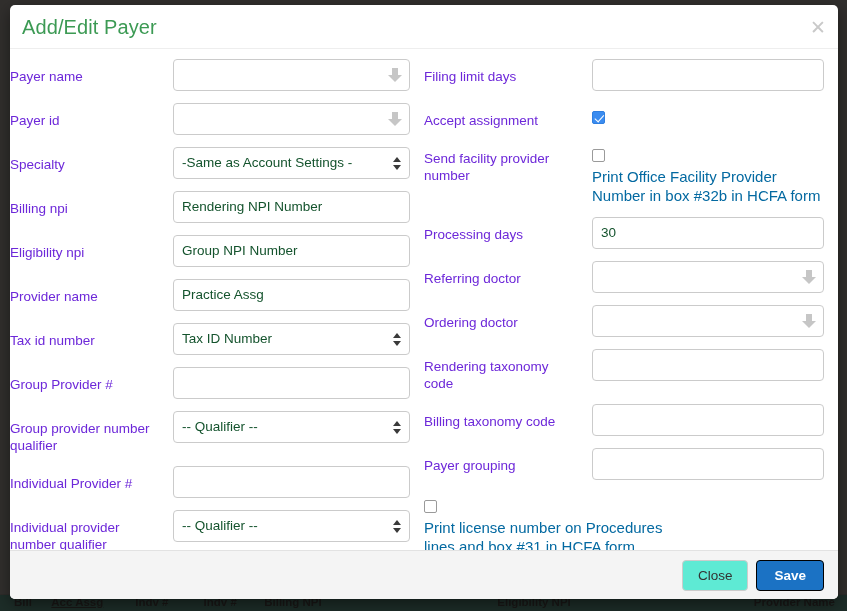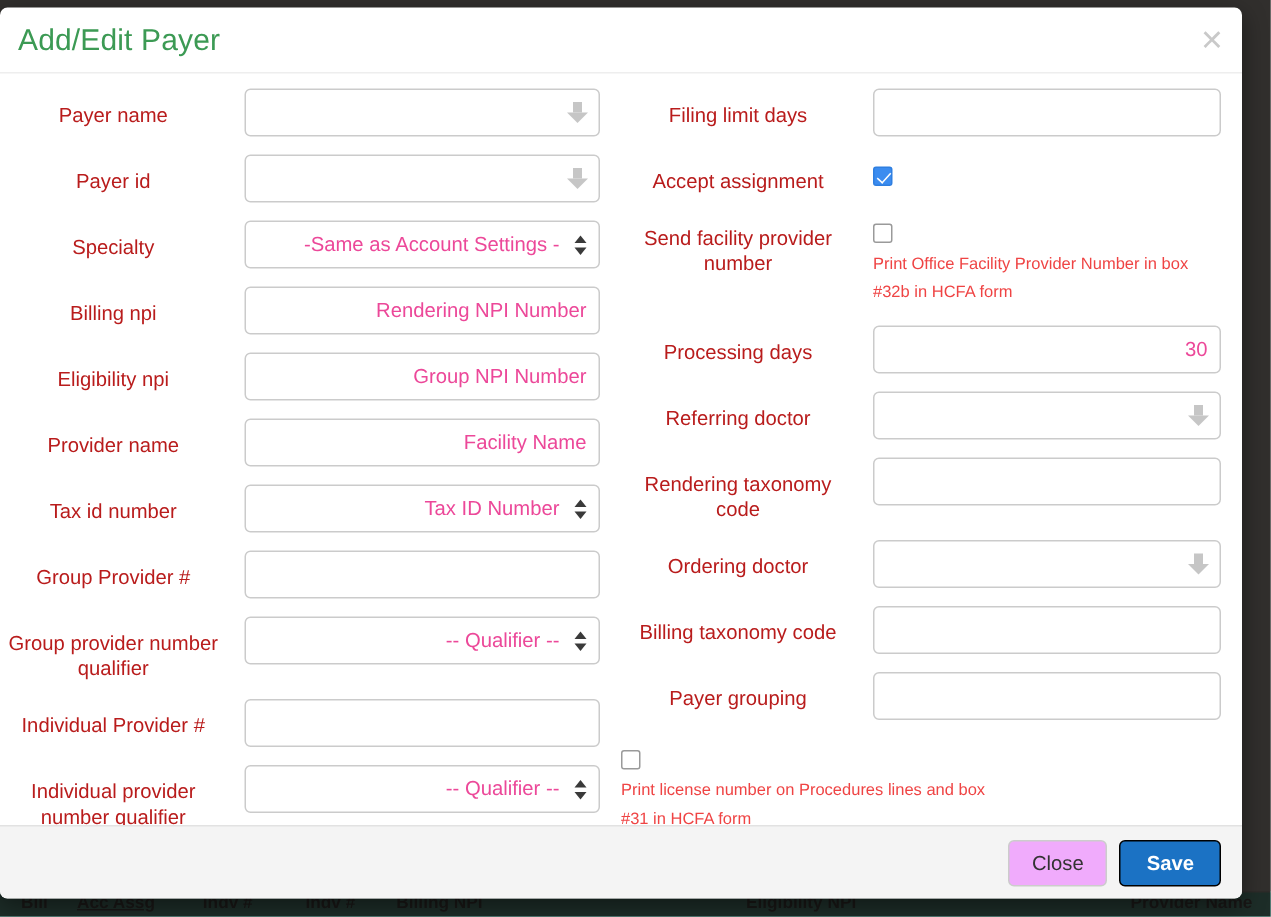--- a/index.html
+++ b/index.html
@@ -35,21 +35,21 @@
     line-height: 14px;
   }
   #dimmer {
     position: absolute; inset: 0;
     background: rgba(20,18,16,0.88);
   }
 
   
   #modal {
     position: absolute;
-    left: 0; top: 5px;
+    left: 10px; top: 5px;
     width: 828px; height: 594px;
     background: #ffffff;
     border-radius: 5px;
     box-shadow: 0 5px 16px rgba(0,0,0,0.45);
     overflow: hidden;
     display: flex;
     flex-direction: column;
   }
 
   
@@ -93,24 +93,24 @@
   .col-right { width: 414px; }
 
   .form-row {
     display: flex;
     align-items: flex-start;
     margin-bottom: 12px;
   }
   .form-row .label {
     width: 163px;
     flex: 0 0 163px;
-    text-align: center;
+    text-align: left;
     padding-right: 12px;
     font-size: 13.5px;
-    color: #b91c1c;
+    color: #6d28d9;
     line-height: 17px;
     padding-top: 9px;
   }
   .col-right .form-row .label {
     width: 168px;
     flex: 0 0 168px;
   }
   .form-row .ctl {
     flex: 1 1 auto;
     padding-right: 14px;
@@ -118,28 +118,27 @@
   }
 
   
   .fld {
     width: 100%;
     height: 32px;
     border: 1px solid #cbcbcb;
     border-radius: 4px;
     background: #fff;
     font-size: 13.5px;
-    color: #ec4899;
+    color: #14532d;
     padding: 0 26px 0 8px;
     line-height: 30px;
     font-family: "Liberation Sans", sans-serif;
     white-space: nowrap;
     overflow: hidden;
     text-overflow: ellipsis;
-    text-align: right;
   }
   .fld.plain { padding-right: 8px; }
 
   
   .arrow-down {
     position: absolute;
     right: 22px; top: 9px;
     width: 14px; height: 15px;
     pointer-events: none;
   }
@@ -197,22 +196,22 @@
     content: "";
     position: absolute;
     left: 3.5px; top: 1px;
     width: 4px; height: 7.5px;
     border: solid #ffffff;
     border-width: 0 1.8px 1.8px 0;
     transform: rotate(42deg);
   }
   .help {
     margin-top: 5px;
-    font-size: 11px;
-    color: #ef4444;
+    font-size: 15px;
+    color: #0369a1;
     line-height: 19px;
     max-width: 246px;
   }
 
   
   #modal-footer {
     flex: 0 0 49px;
     height: 49px;
     background: #f4f4f4;
     border-top: 1px solid #e2e2e2;
@@ -225,21 +224,21 @@
   .btn {
     height: 31px;
     border-radius: 4px;
     font-size: 13.5px;
     font-family: "Liberation Sans", sans-serif;
     cursor: pointer;
     padding: 0 15px;
     line-height: 29px;
   }
   .btn-default {
-    background: #f0abfc;
+    background: #5eead4;
     border: 1px solid #ccc;
     color: #333;
   }
   .btn-primary {
     background: #1b72c4;
     border: 1px solid #000000;
     color: #ffffff;
     font-weight: bold;
     padding: 0 17px;
   }
@@ -308,21 +307,21 @@
           </div>
           <div class="form-row">
             <div class="label">Eligibility npi</div>
             <div class="ctl">
               <div class="fld plain">Group NPI Number</div>
             </div>
           </div>
           <div class="form-row">
             <div class="label">Provider name</div>
             <div class="ctl">
-              <div class="fld plain">Facility Name</div>
+              <div class="fld plain">Practice Assg</div>
             </div>
           </div>
           <div class="form-row">
             <div class="label">Tax id number</div>
             <div class="ctl">
               <div class="fld">Tax ID Number</div>
               <span class="spinner">
                 <span class="up"></span>
                 <span class="dn"></span>
               </span>
@@ -395,36 +394,36 @@
             <div class="label">Referring doctor</div>
             <div class="ctl">
               <div class="fld"></div>
               <span class="arrow-down">
                 <span class="stem"></span>
                 <span class="head"></span>
               </span>
             </div>
           </div>
           <div class="form-row">
-            <div class="label">Rendering taxonomy code</div>
-            <div class="ctl">
-              <div class="fld plain"></div>
-            </div>
-          </div>
-          <div class="form-row">
             <div class="label">Ordering doctor</div>
             <div class="ctl">
               <div class="fld"></div>
               <span class="arrow-down">
                 <span class="stem"></span>
                 <span class="head"></span>
               </span>
             </div>
           </div>
           <div class="form-row">
+            <div class="label">Rendering taxonomy code</div>
+            <div class="ctl">
+              <div class="fld plain"></div>
+            </div>
+          </div>
+          <div class="form-row">
             <div class="label">Billing taxonomy code</div>
             <div class="ctl">
               <div class="fld plain"></div>
             </div>
           </div>
           <div class="form-row">
             <div class="label">Payer grouping</div>
             <div class="ctl">
               <div class="fld plain"></div>
             </div>

